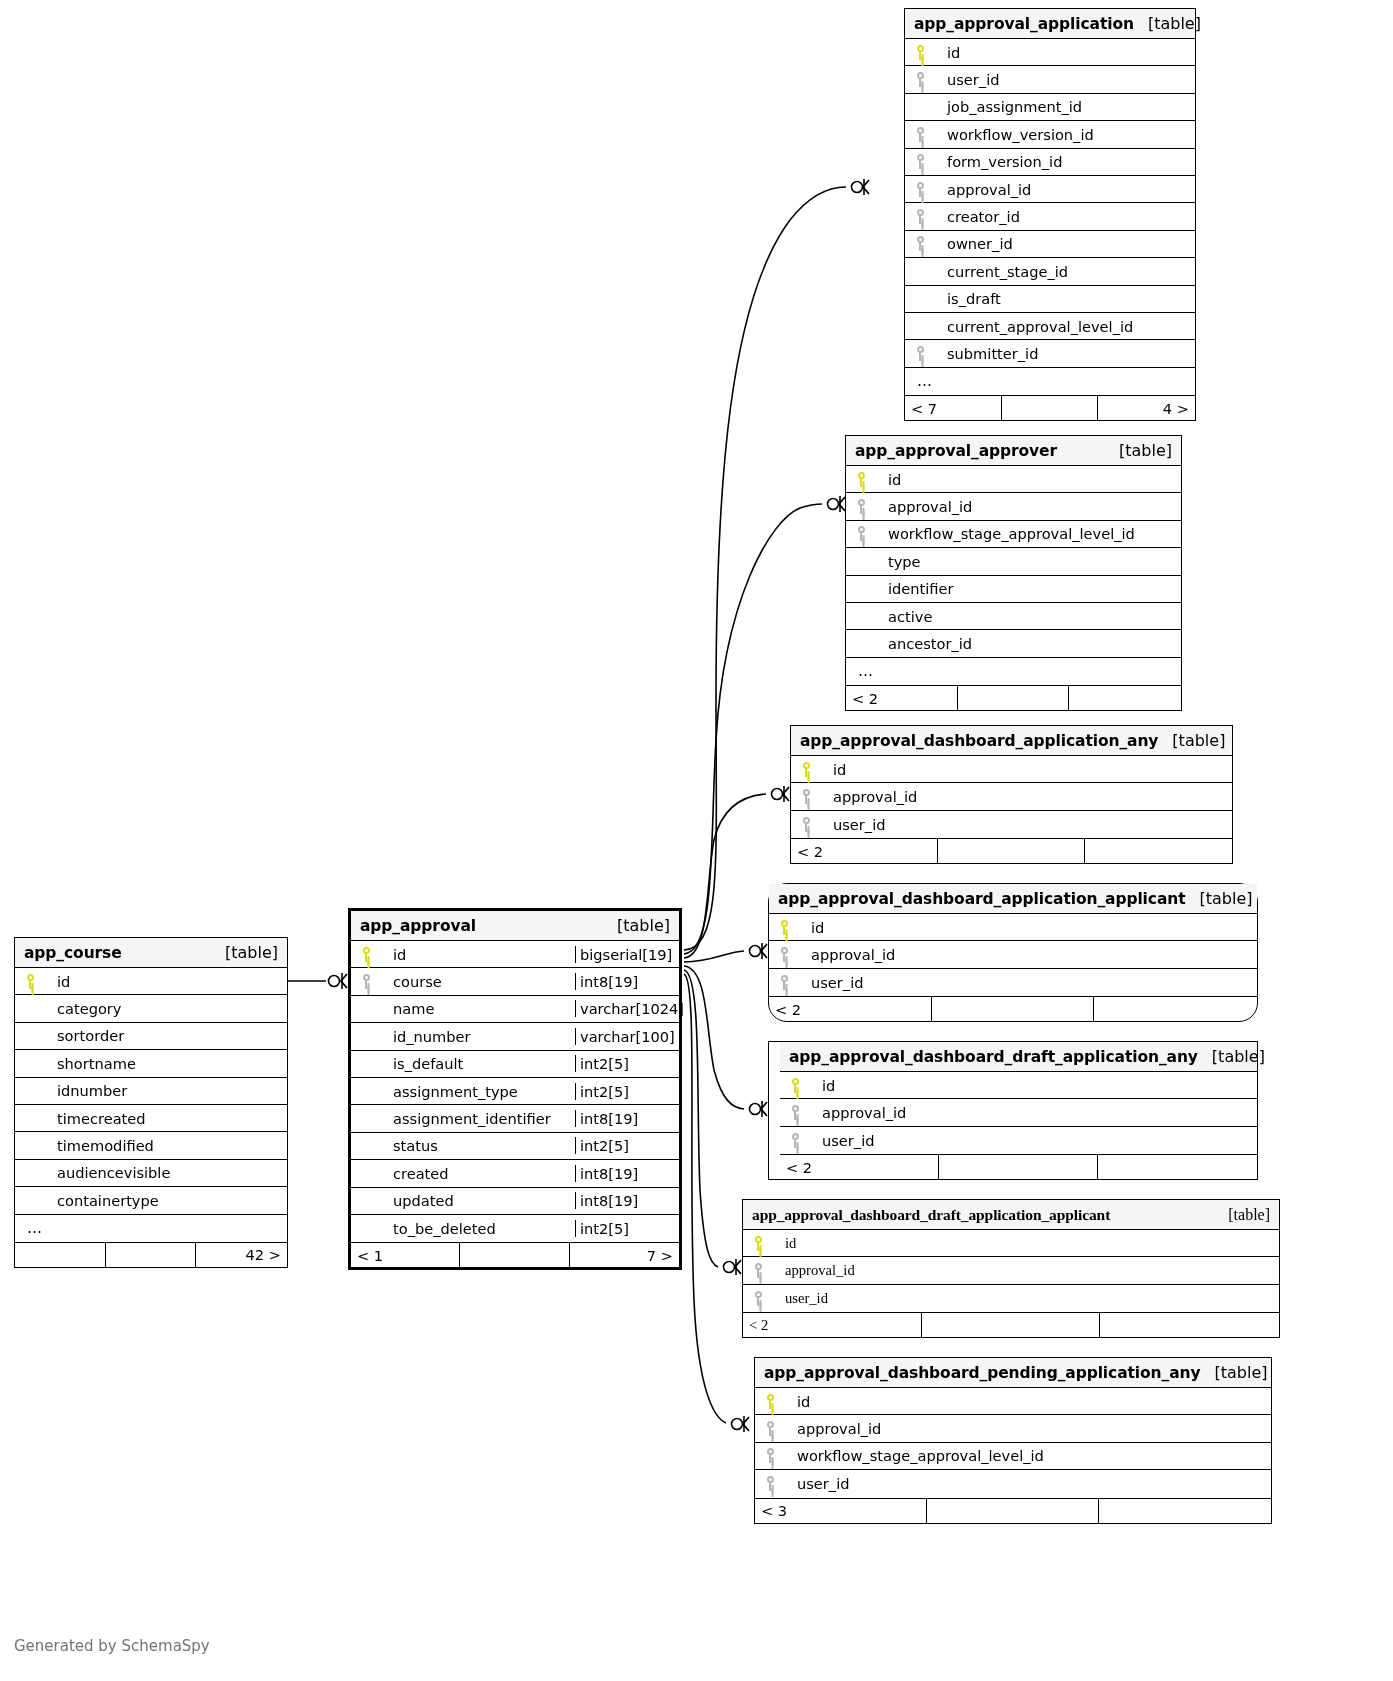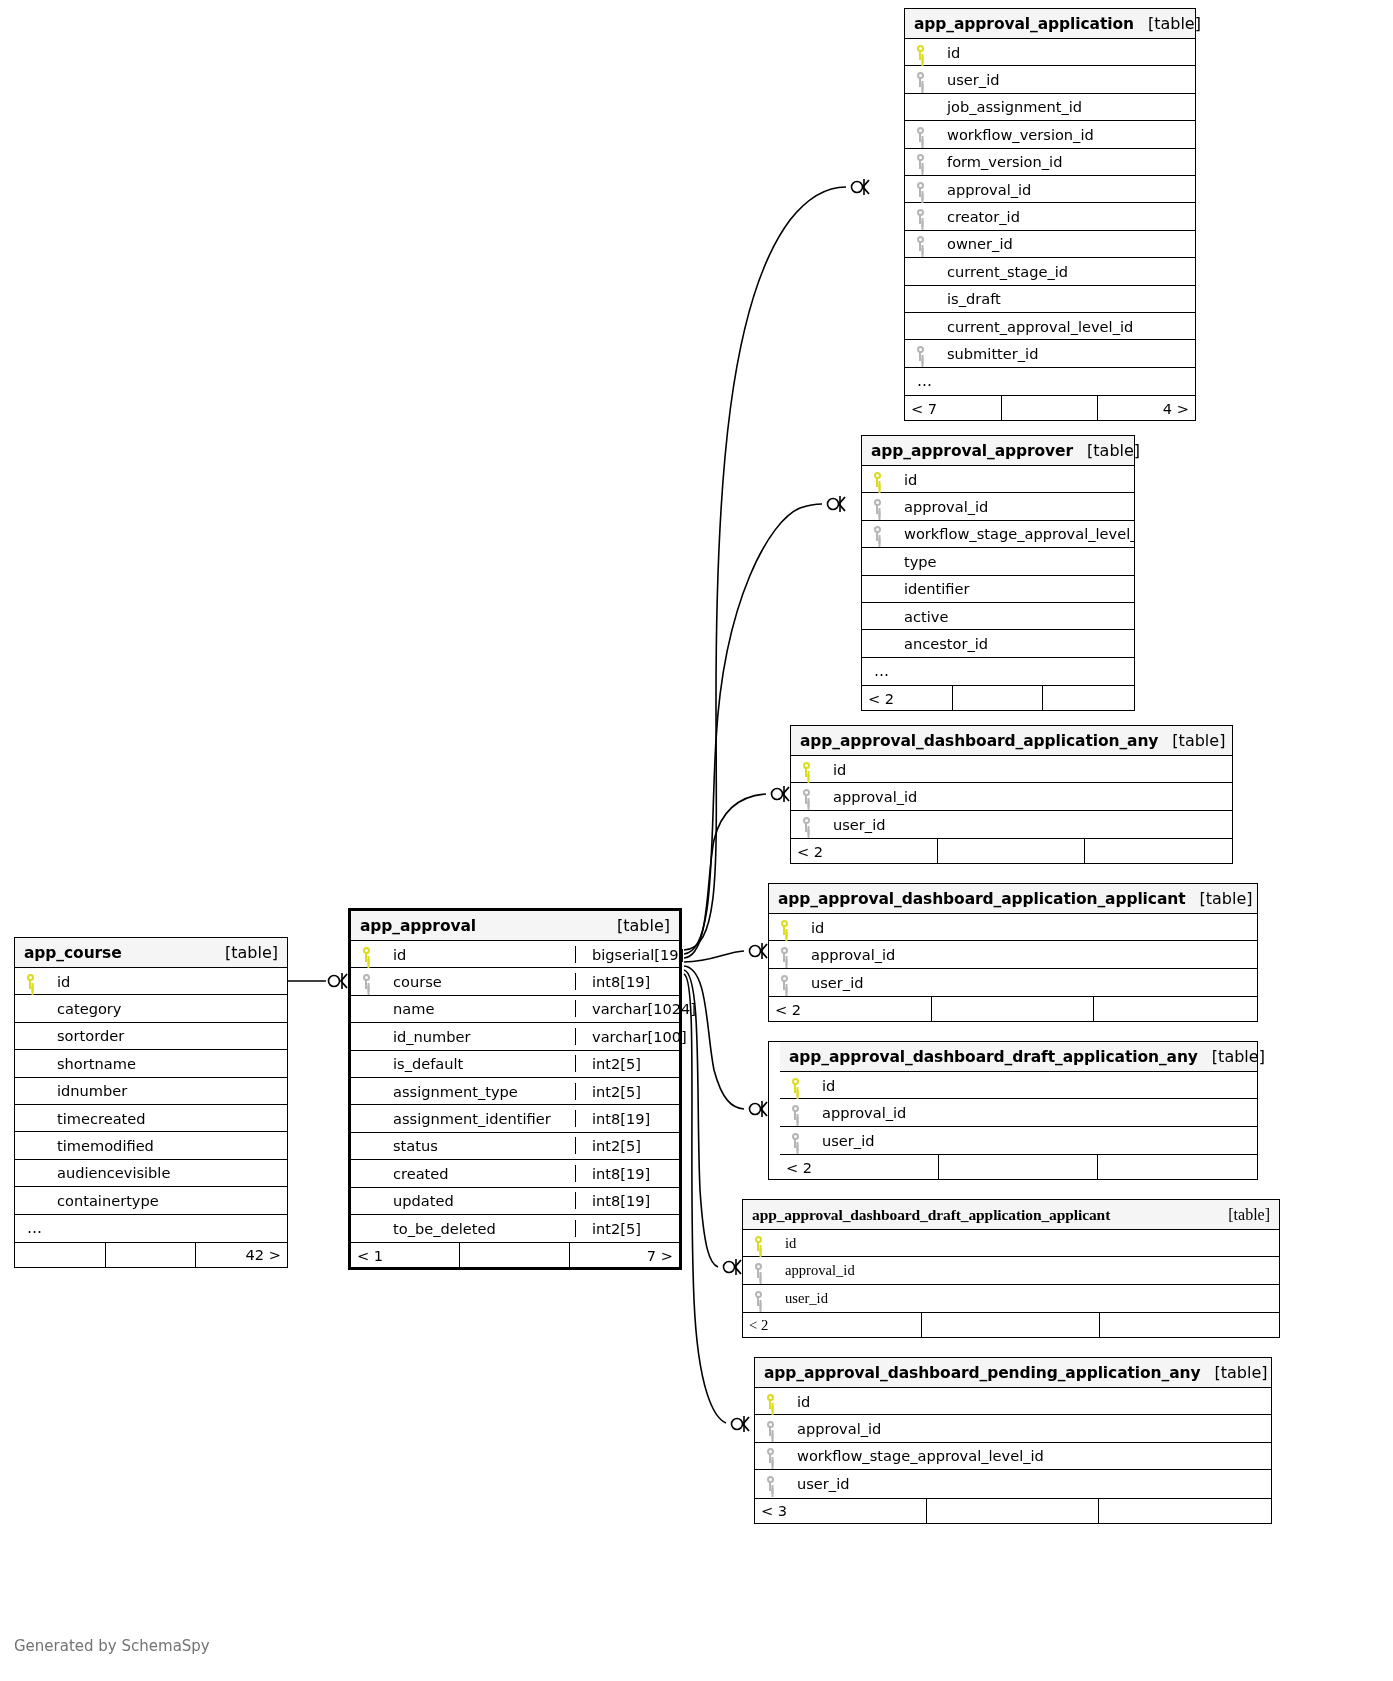--- a/index.html
+++ b/index.html
@@ -81,21 +81,21 @@
   .row .colname {
     flex: 1 1 auto;
     padding-left: 4px;
     white-space: nowrap;
     overflow: hidden;
   }
   .row .coltype {
     width: 104px;
     min-width: 104px;
     border-left: 1.3px solid #000000;
-    padding-left: 16px;
+    padding-left: 4px;
     box-sizing: border-box;
     white-space: nowrap;
     font-size: 14.6px;
   }
   .row.indent .colname { padding-left: 12px; }
   .row.ellipsis {
     justify-content: flex-start;
     padding-left: 8px;
     letter-spacing: 1.5px;
     font-size: 15px;
@@ -278,21 +278,21 @@
           <div class="row ellipsis">
             <span class="colname">…</span>
           </div>
         </div>
         <div class="foot">
           <div class="fleft">&lt; 7</div>
           <div class="fmid"></div>
           <div class="fright">4 &gt;</div>
         </div>
       </div>
-      <div class="table-box" style="left: 845px; top: 435px; width: 274px; margin-left: 16px;">
+      <div class="table-box" style="left: 845px; top: 435px; width: 337px;">
         <div class="tbl-head">
           <span class="tbl-title">app_approval_approver</span>
           <span class="tbl-tag">[table]</span>
         </div>
         <div class="rows">
           <div class="row indent">
             <span class="keycell">
               <span class="key pk"></span>
             </span>
             <span class="colname">id</span>
@@ -359,21 +359,21 @@
             </span>
             <span class="colname">user_id</span>
           </div>
         </div>
         <div class="foot">
           <div class="fleft">&lt; 2</div>
           <div class="fmid"></div>
           <div class="fright"></div>
         </div>
       </div>
-      <div class="table-box" style="left: 768px; top: 883px; width: 490px;">
+      <div class="table-box" style="left: 768px; top: 883px; width: 490px; border-radius: 19px;">
         <div class="tbl-head">
           <span class="tbl-title">app_approval_dashboard_application_applicant</span>
           <span class="tbl-tag">[table]</span>
         </div>
         <div class="rows">
           <div class="row indent">
             <span class="keycell">
               <span class="key pk"></span>
             </span>
             <span class="colname">id</span>

